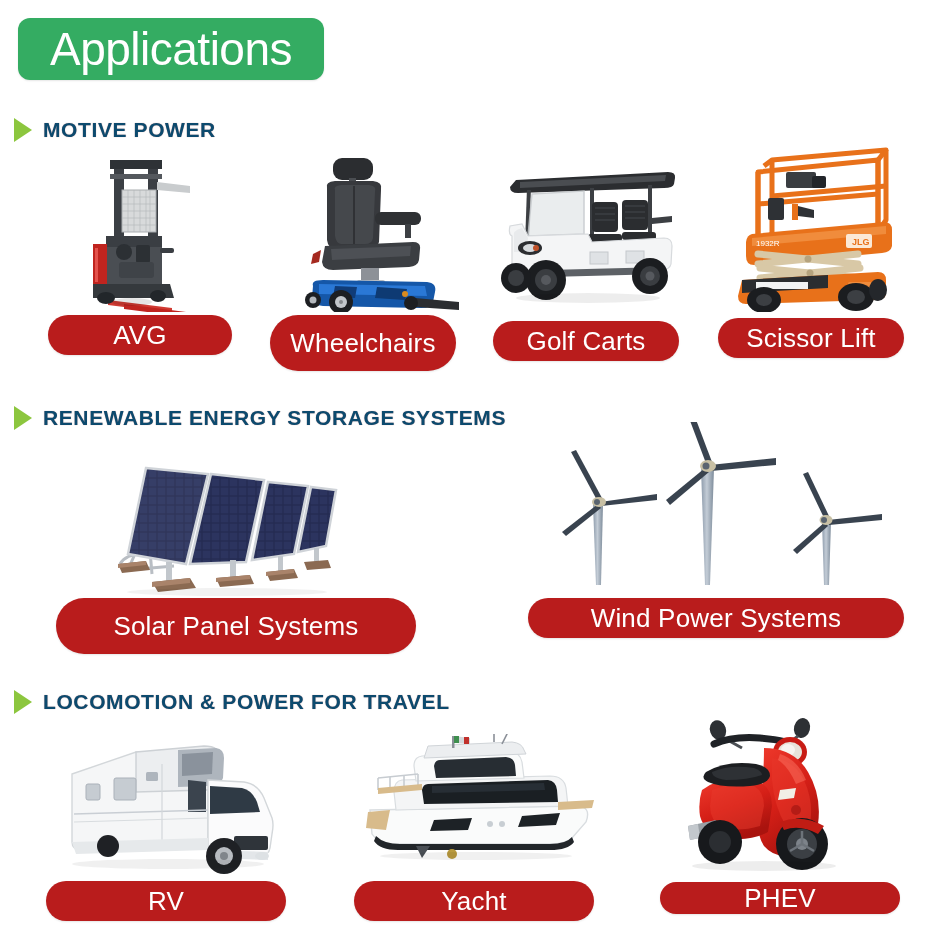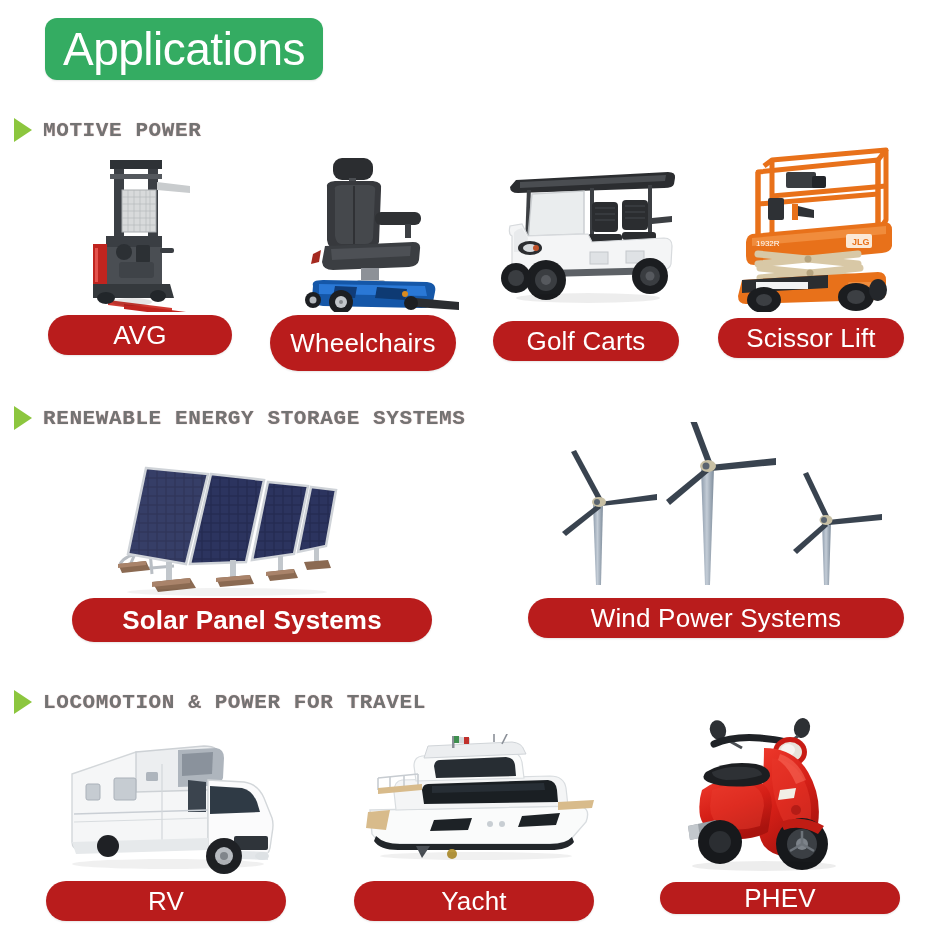--- a/index.html
+++ b/index.html
@@ -8,50 +8,48 @@
     background:#ffffff;
     font-family:"Liberation Sans", sans-serif;
     overflow:hidden;
     position:relative;
   }
   .page{position:relative;width:944px;height:944px;}
 
   
   .title-badge{
     position:absolute;left:18px;top:18px;
-    height:62px;padding:0 18px;
+    height:62px;padding:0 32px;
     background:#34ac62;
     border-radius:12px;
     display:flex;align-items:center;
     box-shadow:0 1px 2px rgba(0,0,0,.10);
-    margin-left:27px;
   }
   .title-badge span{
     color:#ffffff;font-size:46px;line-height:46px;
     letter-spacing:-0.5px;font-weight:400;
     white-space:nowrap;
   }
 
   
   .sec-head{position:absolute;display:flex;align-items:center;gap:11px;}
   .tri{
     width:0;height:0;
     border-top:12px solid transparent;
     border-bottom:12px solid transparent;
     border-left:18px solid #8cc63e;
     flex:none;
   }
   .sec-head .txt{
-    color:#737373;
+    color:#0c4a6e;
     font-size:21px;
     font-weight:bold;
     letter-spacing:.6px;
     white-space:nowrap;
     text-shadow:0 0 1px rgba(142,27,23,.45);
-    font-family:Liberation Mono, monospace;
   }
 
   
   .pill{
     position:absolute;
     background:#b91c1c;
     border-radius:999px;
     display:flex;align-items:center;justify-content:center;
     box-shadow:0 1px 2px rgba(0,0,0,.10);
   }
@@ -359,21 +357,21 @@
           <path d="M273 98 L251 52 L256 50 L277 94 Z"></path>
           <path d="M276 98 L330 92 L330 98 L277 103 Z"></path>
           <path d="M273 100 L241 128 L245 132 L276 104 Z"></path>
         </g>
         <ellipse cx="274" cy="98" rx="6.5" ry="5" fill="#c8c0a4"></ellipse>
         <circle cx="272" cy="98" r="3" fill="#5a6470"></circle>
       </g>
     </svg>
   </div>
 
-  <div class="pill" style="left:72px;top:598px;width:360px;height:44px;font-weight:bold;">
+  <div class="pill" style="left:56px;top:598px;width:360px;height:56px;">
     <span>Solar Panel Systems</span>
   </div>
   <div class="pill" style="left:528px;top:598px;width:376px;height:40px;">
     <span>Wind Power Systems</span>
   </div>
 
   <div class="sec-head" style="left:14px;top:690px;">
     <div class="tri"></div>
     <div class="txt">LOCOMOTION &amp; POWER FOR TRAVEL</div>
   </div>

